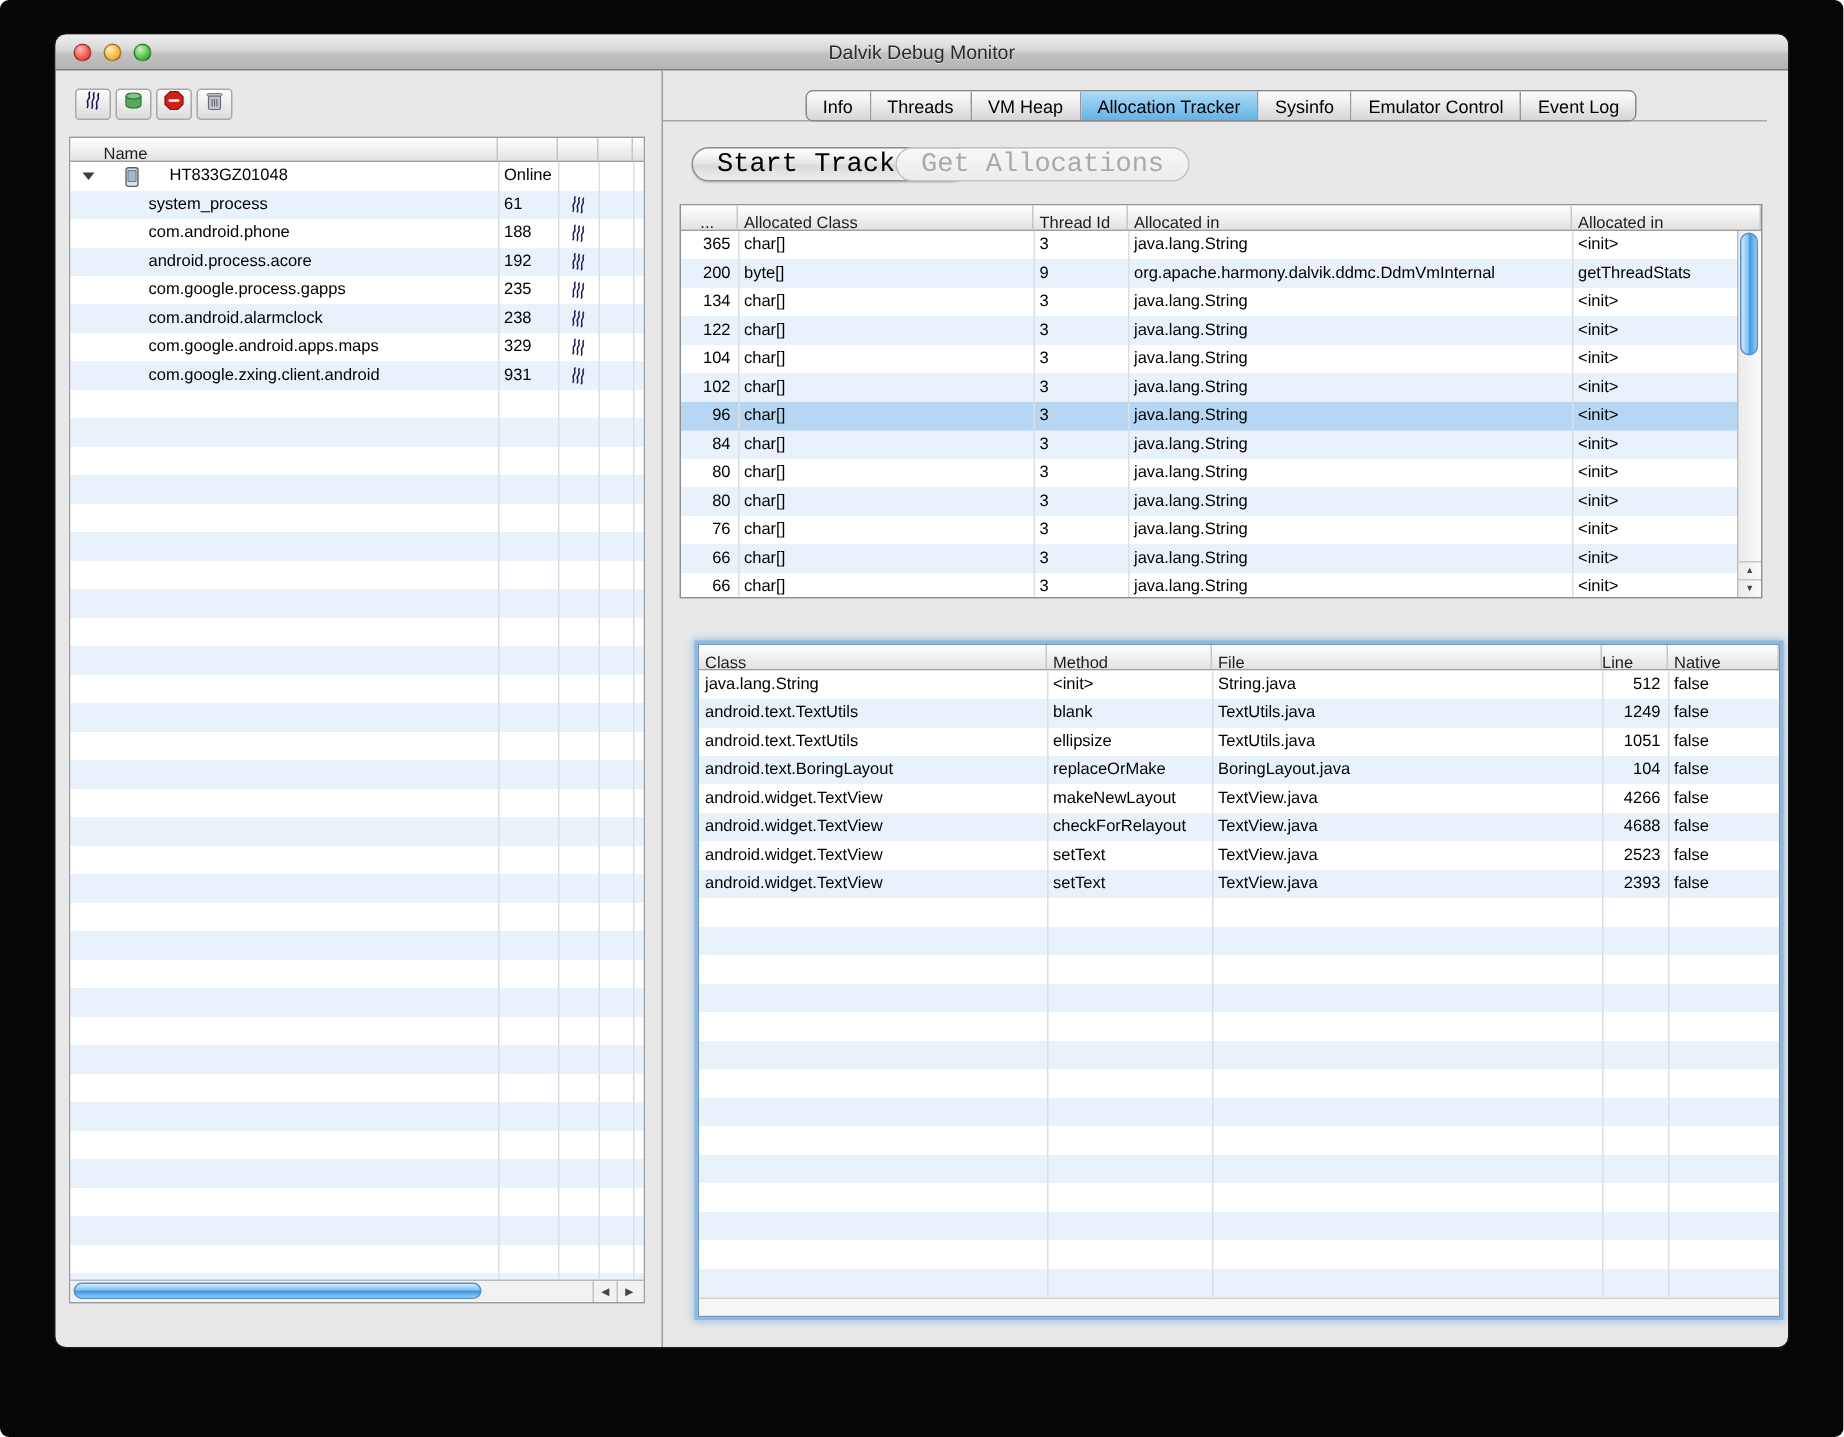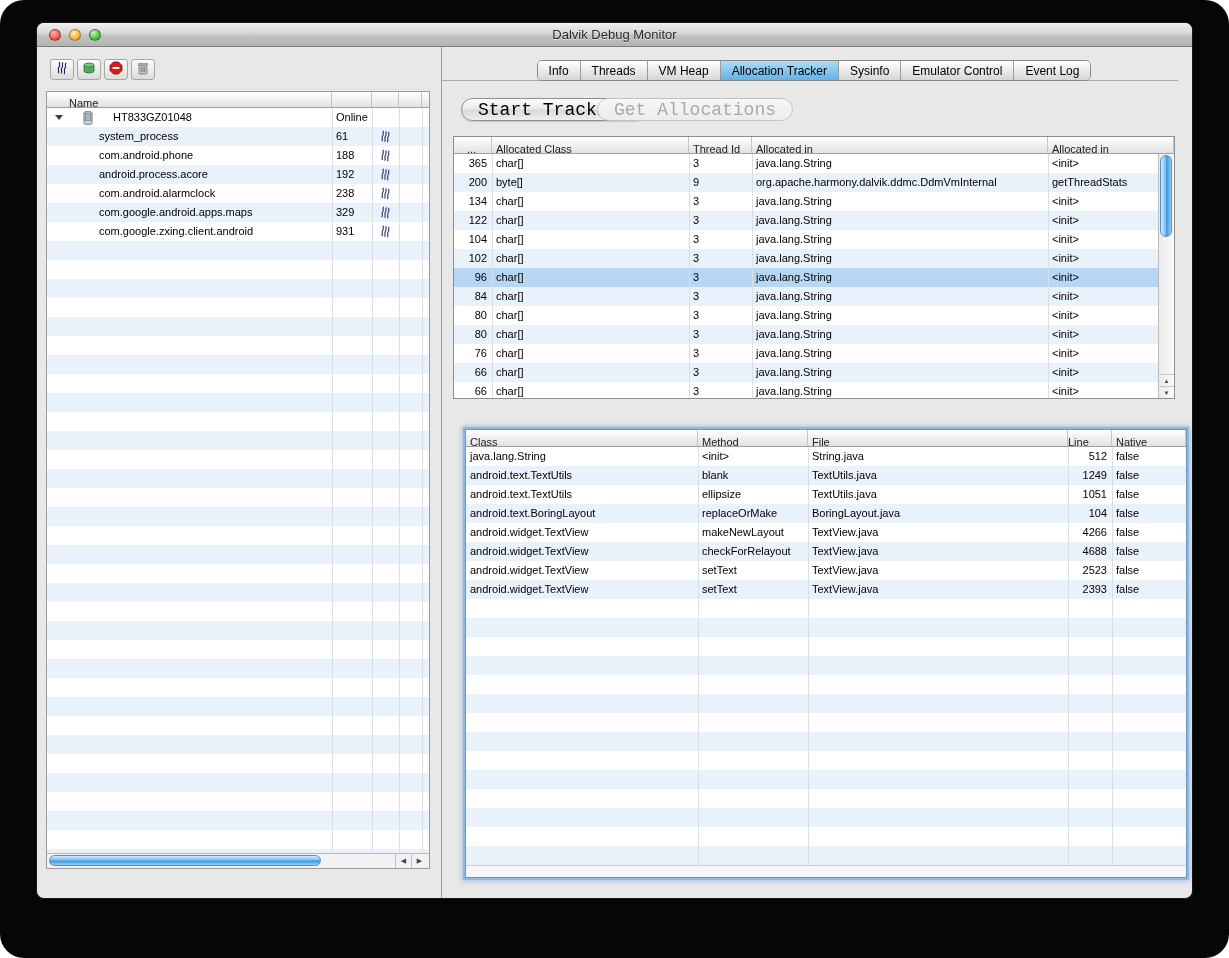--- a/index.html
+++ b/index.html
@@ -1,18 +1,18 @@
 <!DOCTYPE html>
 <html><head>
 <meta charset="utf-8">
 <style>
   *{margin:0;padding:0;box-sizing:border-box}
   html,body{width:1229px;height:958px;overflow:hidden}
   body{font-family:"Liberation Sans","DejaVu Sans",sans-serif;background:#ffffff;position:relative}
-  .screen{position:absolute;inset:0;background:#060606;border-radius:24px}
+  .screen{position:absolute;inset:0;background:#060606;border-radius:6px}
 
   
   .window{position:absolute;left:36px;top:22px;width:1157px;height:877px;background:#e8e8e8;
           border-radius:8px;overflow:hidden;border:1px solid #191919}
   .titlebar{position:absolute;left:0;top:0;right:0;height:24px;
             background:linear-gradient(#f1f1f1,#d6d6d6 45%,#c3c3c3 55%,#b3b3b3);
             border-bottom:1px solid #7c7c7c}
   .title{text-align:center;line-height:23px;font-size:13px;color:#2a2a2a;text-shadow:0 1px 0 rgba(255,255,255,.55)}
   .traffic{position:absolute;left:12px;top:6px;display:flex;gap:8px}
   .tl{width:12px;height:12px;border-radius:50%;border:1px solid rgba(0,0,0,.35)}
@@ -228,20 +228,33 @@
                 <svg width="13" height="13" viewBox="0 0 14 14">
                   <g fill="none" stroke="#1b1b5e" stroke-width="1.1">
                   <path d="M3,12 C5,10 2,8 4,6 C6,4 3,3 5,1"></path>
                     <path d="M6,12.5 C8,10.5 5,8.5 7,6.5 C9,4.5 6,3.5 8,1.5"></path>
                   <path d="M9,13 C11,11 8,9 10,7 C12,5 9,4 11,2"></path>
                   </g>
                 </svg>
               </span>
             </div>
 
+            <div class="trow">
+              <span class="cell lt-name proc-name">com.google.process.gapps</span>
+              <span class="cell lt-pid">235</span>
+              <span class="cell lt-icon">
+                <svg width="13" height="13" viewBox="0 0 14 14">
+                  <g fill="none" stroke="#1b1b5e" stroke-width="1.1">
+                  <path d="M3,12 C5,10 2,8 4,6 C6,4 3,3 5,1"></path>
+                    <path d="M6,12.5 C8,10.5 5,8.5 7,6.5 C9,4.5 6,3.5 8,1.5"></path>
+                  <path d="M9,13 C11,11 8,9 10,7 C12,5 9,4 11,2"></path>
+                  </g>
+                </svg>
+              </span>
+            </div>
 
             <div class="trow">
               <span class="cell lt-name proc-name">com.android.alarmclock</span>
               <span class="cell lt-pid">238</span>
               <span class="cell lt-icon">
                 <svg width="13" height="13" viewBox="0 0 14 14">
                   <g fill="none" stroke="#1b1b5e" stroke-width="1.1">
                   <path d="M3,12 C5,10 2,8 4,6 C6,4 3,3 5,1"></path>
                     <path d="M6,12.5 C8,10.5 5,8.5 7,6.5 C9,4.5 6,3.5 8,1.5"></path>
                   <path d="M9,13 C11,11 8,9 10,7 C12,5 9,4 11,2"></path>

